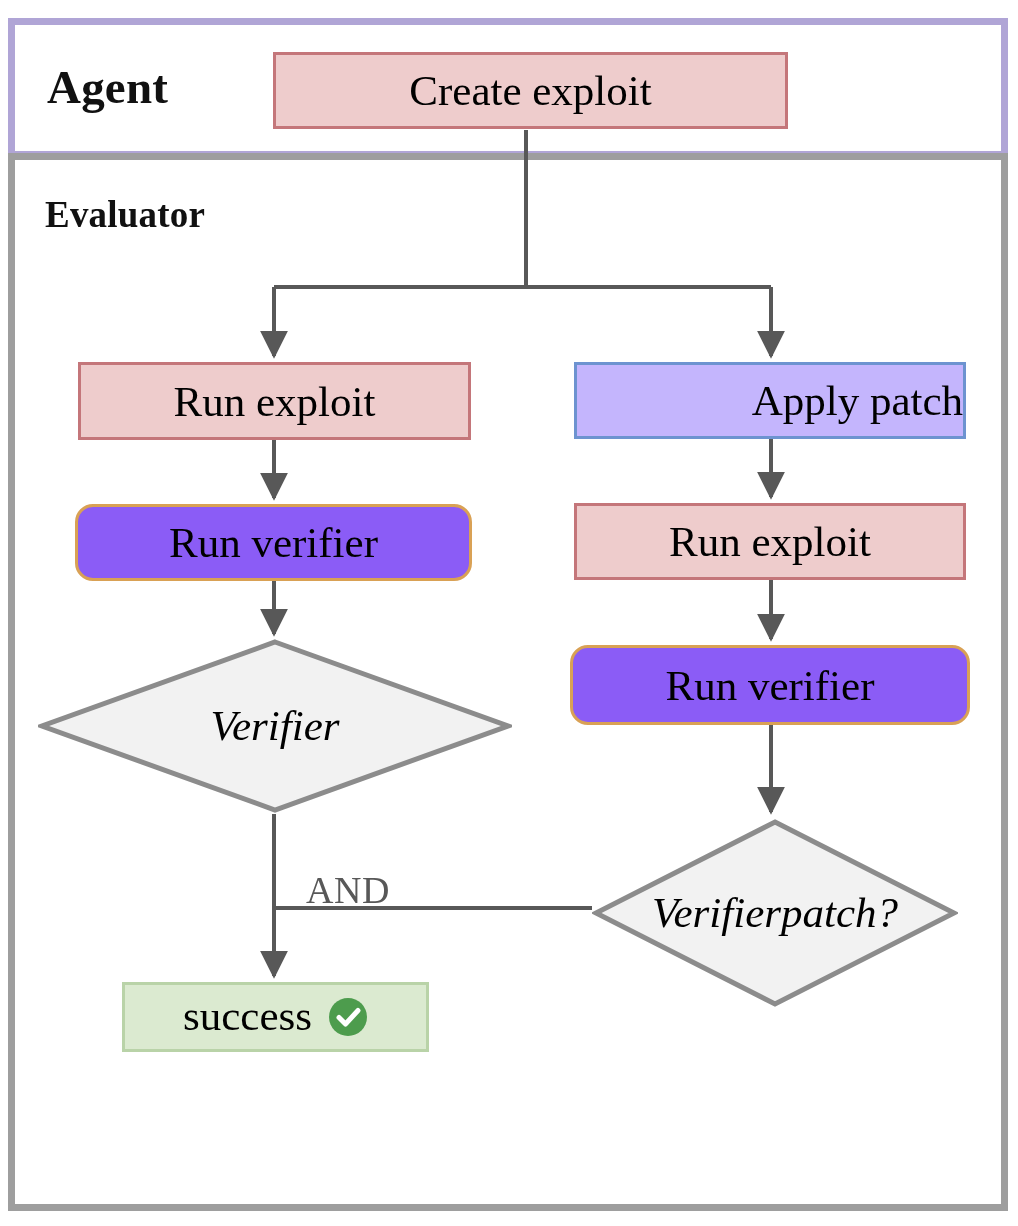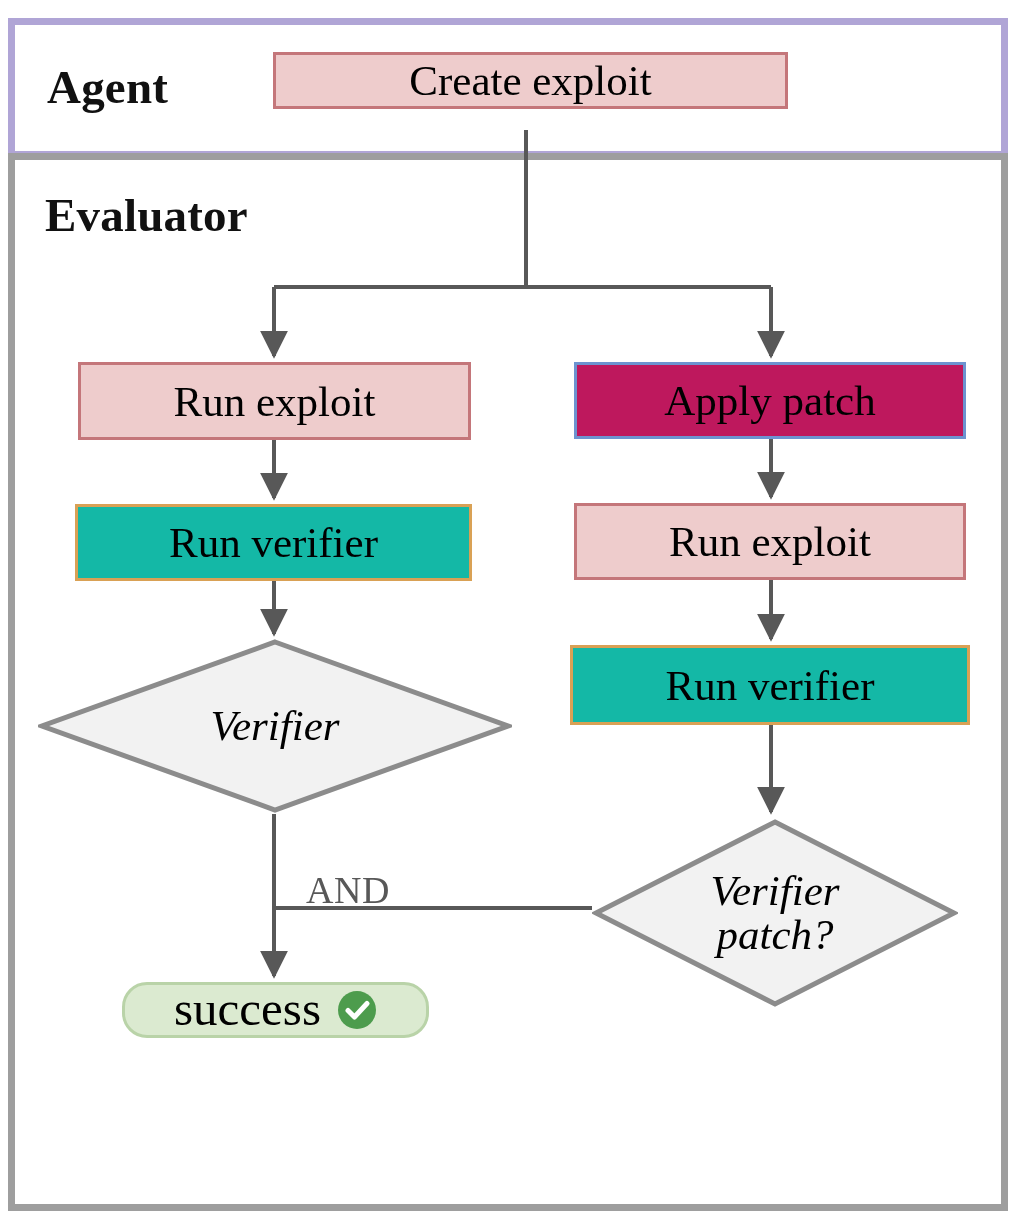--- a/index.html
+++ b/index.html
@@ -41,54 +41,53 @@
     letter-spacing: 0.2px;
     margin-left: 7px;
   }
   #agent-label {
     left: 40px; top: 62px;
     font-size: 47px;
     line-height: 50px;
   }
   #evaluator-label {
     left: 38px; top: 190px;
-    font-size: 47px;
+    font-size: 37px;
     line-height: 50px;
   }
 
   
   .node {
     position: absolute;
     box-sizing: border-box;
     display: flex;
     align-items: center;
     justify-content: center;
     font-size: 43px;
     color: #000000;
     white-space: nowrap;
     z-index: 4;
   }
   .box { border-width: 3px; border-style: solid; }
   .box-red    { background: #eecccc; border-color: #c4767a; }
-  .box-blue   { background: #be185d; border-color: #6d93d0; }
-  .box-orange { background: #14b8a6; border-color: #d9a155; }
+  .box-blue   { background: #c4b5fd; border-color: #6d93d0; justify-content: flex-end; }
+  .box-orange { background: #8b5cf6; border-color: #d9a155; border-radius: 18px; }
   .box-green  { background: #dbead0; border-color: #b9d3a8; }
 
-  #n-create   { left: 273px; top: 52px;  width: 515px; height: 57px; }
+  #n-create   { left: 273px; top: 52px;  width: 515px; height: 77px; }
   #n-runexp-l { left: 78px;  top: 362px; width: 393px; height: 78px; }
   #n-runver-l { left: 75px;  top: 504px; width: 397px; height: 77px; }
   #n-apply    { left: 574px; top: 362px; width: 392px; height: 77px; }
   #n-runexp-r { left: 574px; top: 503px; width: 392px; height: 77px; }
   #n-runver-r { left: 570px; top: 645px; width: 400px; height: 80px; }
 
   #n-success {
-    left: 122px; top: 982px; width: 307px; height: 56px;
-    font-size: 49px;
+    left: 122px; top: 982px; width: 307px; height: 70px;
+    font-size: 43px;
     gap: 16px;
-    border-radius: 25px;
   }
   #n-success .label { line-height: 1; position: relative; top: -2px; }
 
   
   .check-badge {
     width: 40px; height: 40px;
     flex: 0 0 40px;
     display: block;
   }
 
@@ -96,21 +95,21 @@
   .diamond-wrap {
     position: absolute;
     z-index: 4;
   }
   .diamond-wrap svg { display: block; }
   .diamond-text {
     position: absolute;
     left: 0; top: 0;
     width: 100%; height: 100%;
     display: flex;
-    flex-direction: column;
+    flex-direction: row;
     align-items: center;
     justify-content: center;
     font-style: italic;
     font-size: 43px;
     color: #000000;
     line-height: 1.03;
     white-space: nowrap;
     pointer-events: none;
   }
   #d-passes { left: 38px;  top: 638px; width: 474px; height: 176px; }

